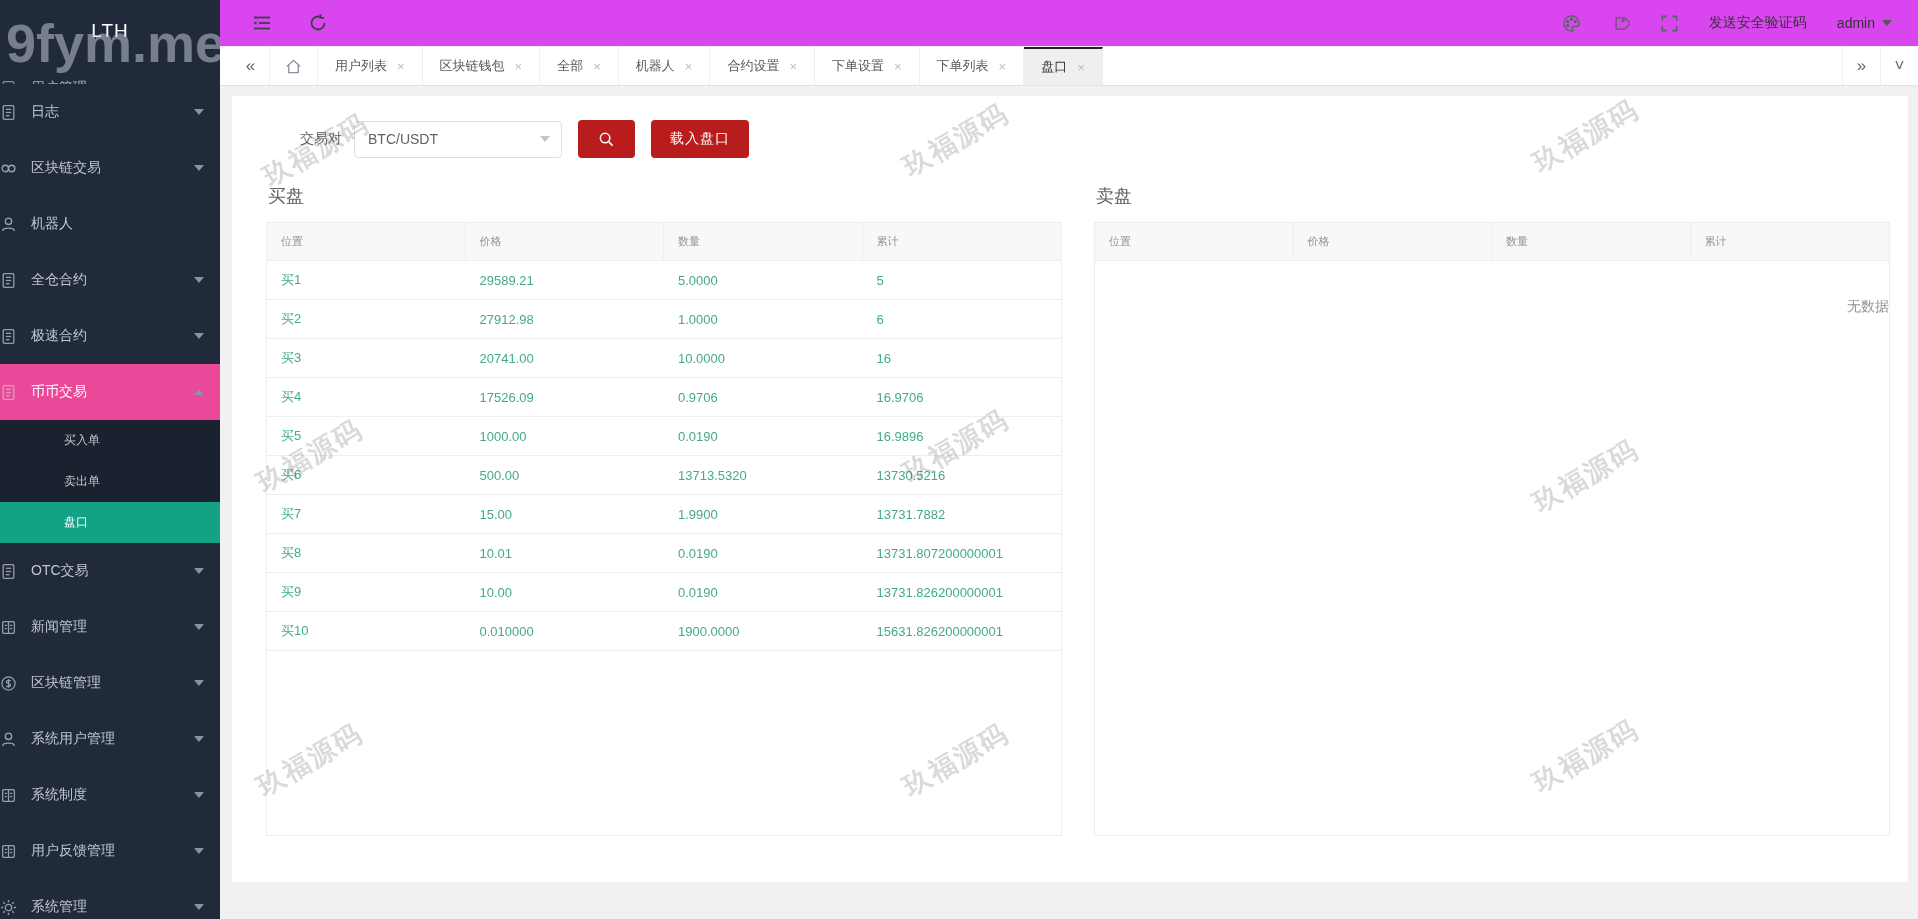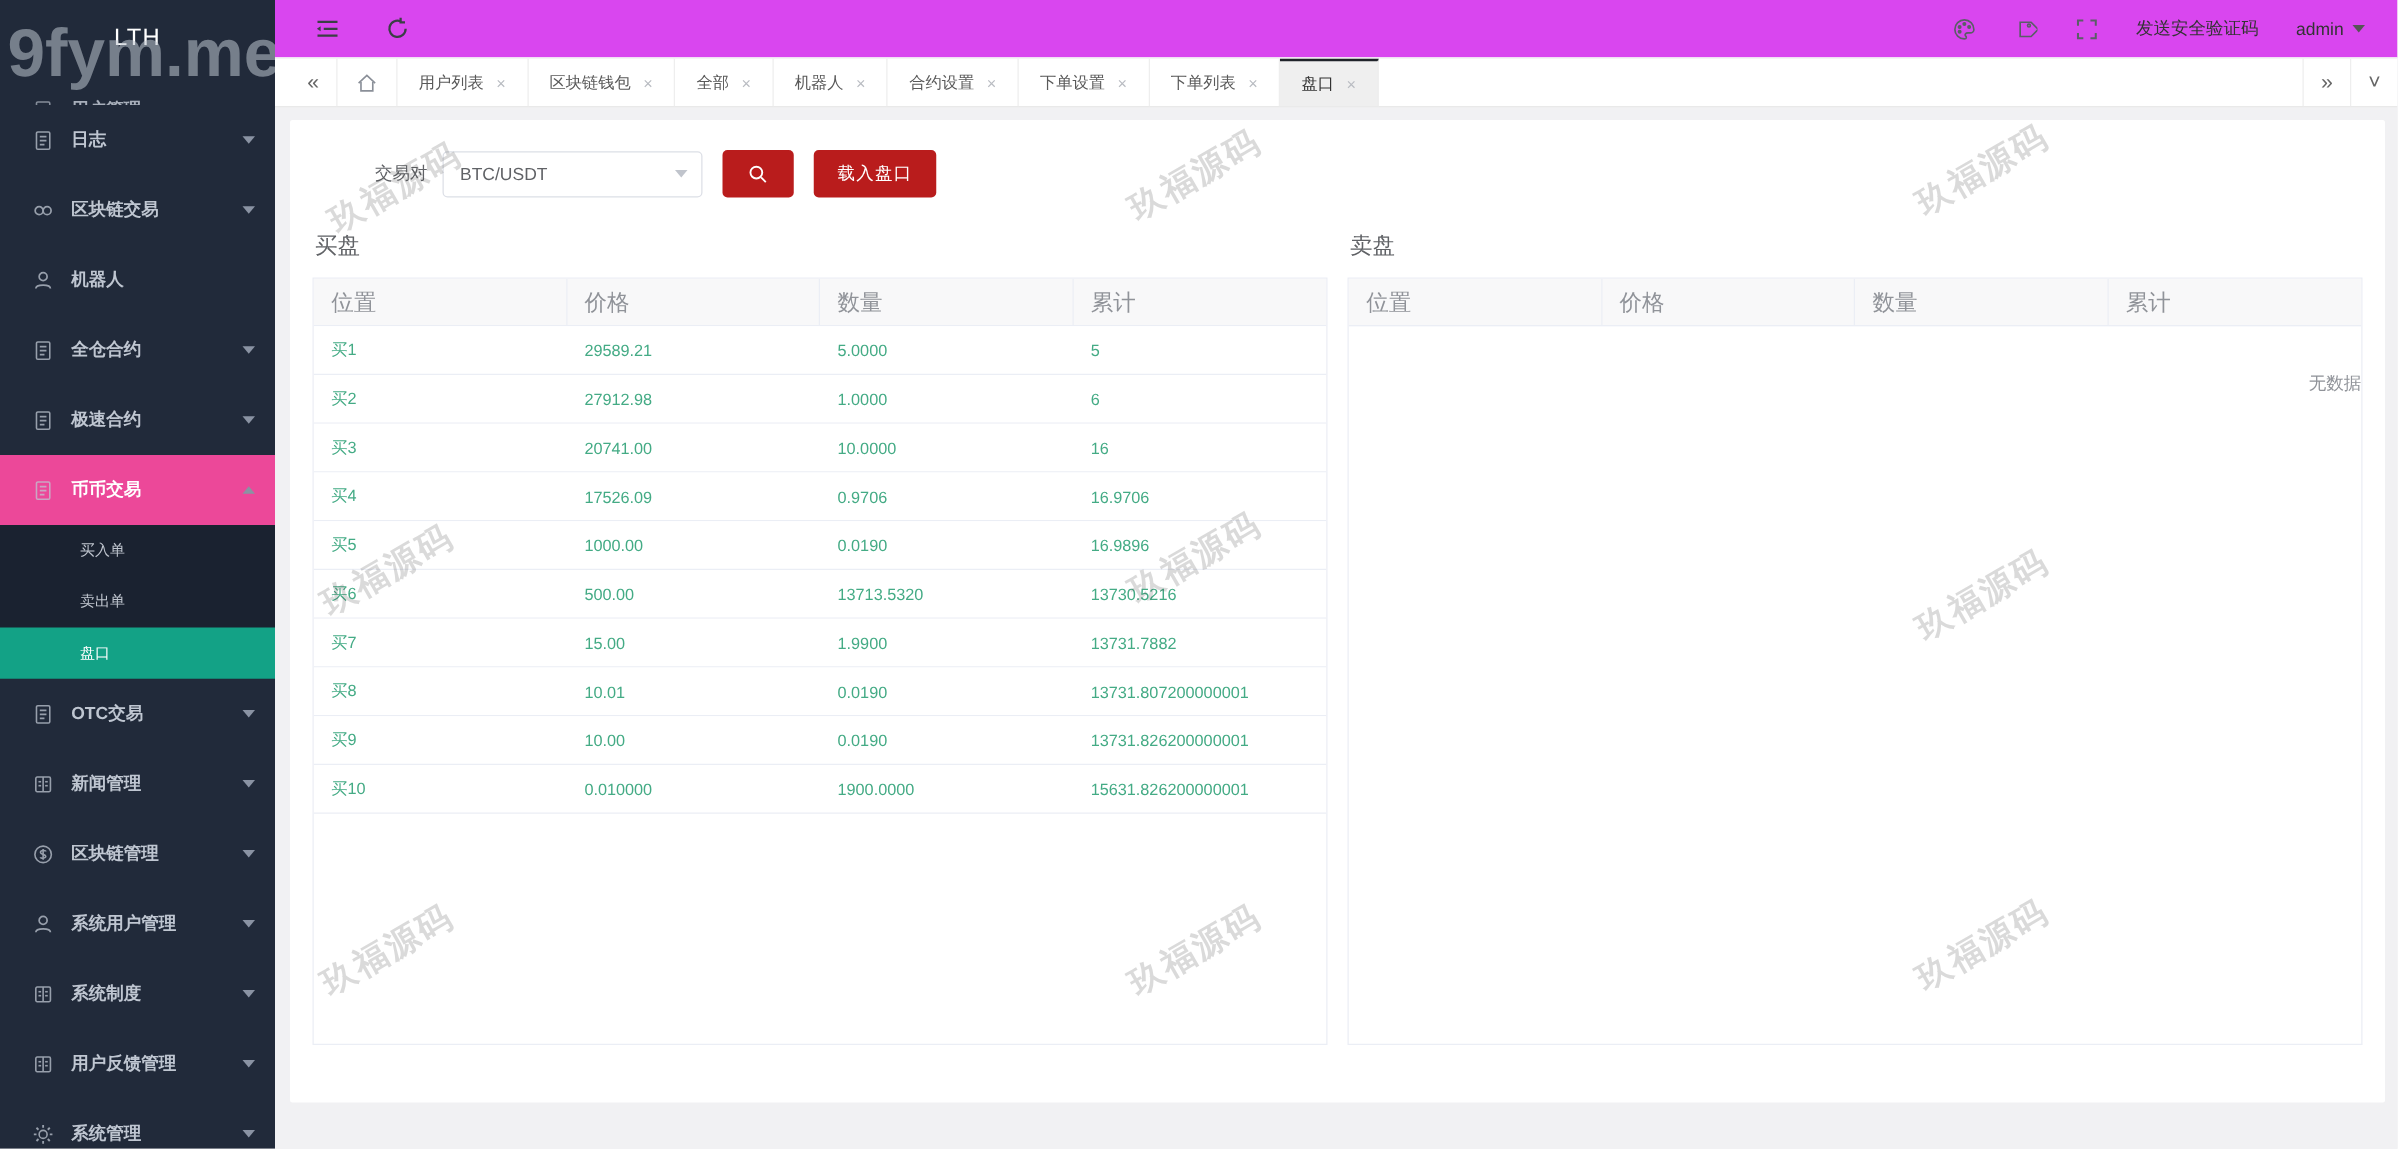--- a/index.html
+++ b/index.html
@@ -4,21 +4,21 @@
 <style>
   * { margin:0; padding:0; box-sizing:border-box; }
   html,body { width:1918px; height:919px; overflow:hidden; font-family:"Liberation Sans","DejaVu Sans",sans-serif; background:#f1f1f3; }
   .app { display:flex; width:100%; height:100%; }
 
   
   .sidebar { position:relative; width:220px; min-width:220px; height:100%; background:#212a3a; color:#bfc6d1; overflow:hidden; }
   .side-logo { height:62px; line-height:62px; text-align:center; color:#fff; font-size:19px; letter-spacing:1px; }
   .site-mark { position:absolute; top:12px; left:6px; font-size:54px; font-weight:bold; color:rgba(190,196,206,0.55); z-index:6; pointer-events:none; white-space:nowrap; }
   .menu { font-size:14px; }
-  .menu-item { position:relative; height:56px; display:flex; align-items:center; padding-left:26px; cursor:pointer;font-weight:bold; }
+  .menu-item { position:relative; height:56px; display:flex; align-items:center; cursor:pointer; }
   .menu-item .mi-icon { width:17px; height:17px; margin-right:14px; opacity:.75; flex:none; }
   .menu-item .caret { position:absolute; right:16px; width:0; height:0; border-left:5px solid transparent; border-right:5px solid transparent; }
   .caret.down { border-top:6px solid #8a93a3; }
   .caret.up { border-bottom:6px solid #8a93a3; }
   .menu-item.clipped { height:22px; overflow:hidden; align-items:flex-end; padding-bottom:2px; opacity:.85; }
   .menu-item.clipped .inner-clip { display:flex; align-items:center; height:56px; margin-bottom:-34px; }
   .menu-item.clipped .mi-icon { margin-right:14px; }
   .submenu { background:#1a2230; }
   .submenu .sub-item { height:41px; display:flex; align-items:center; padding-left:64px; color:#c0c6cf; cursor:pointer; font-size:12px; }
   .submenu .sub-item.active { background:#13a286; color:#fff; }
@@ -53,28 +53,28 @@
   .query-label { font-size:14px; color:#606266; margin-right:12px; }
   .select { position:relative; width:208px; height:37px; border:1px solid #dcdfe6; border-radius:4px; background:#fff; display:flex; align-items:center; padding:0 30px 0 13px; font-size:14px; color:#606266; cursor:pointer; }
   .select .caret-sm { position:absolute; right:11px; border-top-color:#c0c4cc; }
   .btn { height:38px; border:none; border-radius:4px; background:#b91c1c; color:#fff; font-size:14px; display:flex; align-items:center; justify-content:center; cursor:pointer; font-family:inherit; }
   .btn.search { width:57px; margin-left:16px; }
   .btn.search svg { width:17px; height:17px; }
   .btn.load { padding:0 19px; margin-left:16px; letter-spacing:1px; }
 
   
   .panels { display:flex; gap:16px; padding:0 18px 0 18px; margin-top:26px; }
-  .panel { flex:1; min-width:0; }
+  .panel { flex:1; min-width:0;margin-left:16px; }
   .panel-title { font-size:18px; color:#606266; margin:0 0 14px 2px; font-weight:normal; }
   .tbl { border:1px solid #ebeef5; height:614px; overflow:hidden; background:#fff; }
   .trow { display:flex; border-bottom:1px solid #ebeef5; }
   .trow.head { background:#f8f8f9; height:38px; }
   .trow.body { height:39px; background:#fff; }
   .tcell { width:25%; display:flex; align-items:center; padding-left:14px; font-size:13px; overflow:hidden; white-space:nowrap; }
-  .trow.head .tcell { color:#909399; font-size:18px; border-right:1px solid #ebeef5; }
+  .trow.head .tcell { color:#909399; font-size:11px; border-right:1px solid #ebeef5; }
   .trow.head .tcell:last-child { border-right:none; }
   .trow.body .tcell { color:#44ab85; }
   .empty-text { text-align:right; color:#909399; font-size:14px; padding-top:37px; }
 
   
   .wm-layer { position:fixed; inset:0; pointer-events:none; z-index:40; }
   .wm { position:absolute; font-size:27px; font-weight:bold; color:rgba(70,70,70,0.20); transform:rotate(-30deg); white-space:nowrap; letter-spacing:2px; }
   .wm:nth-of-type(1){ left:258px; top:132px; }
   .wm:nth-of-type(2){ left:898px; top:122px; }
   .wm:nth-of-type(3){ left:1528px; top:118px; }

